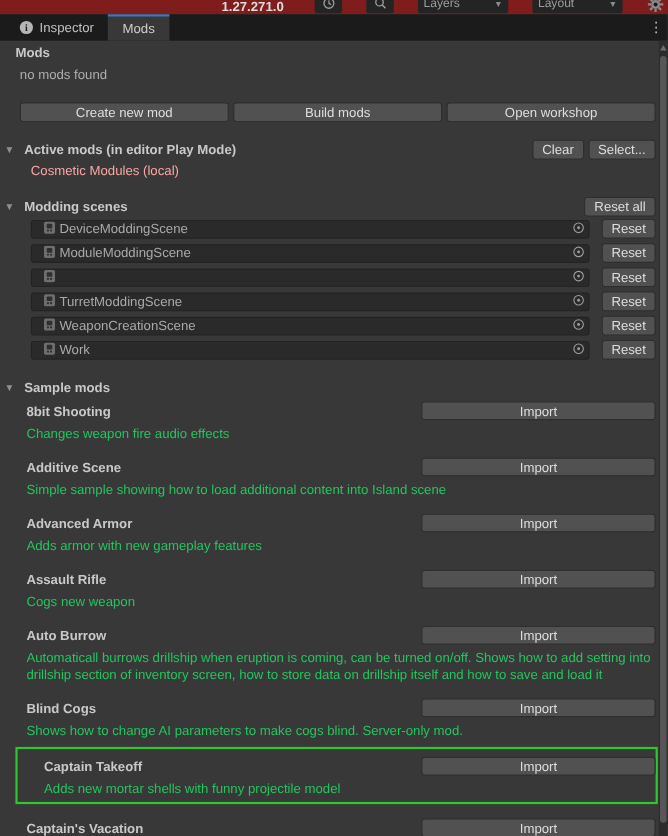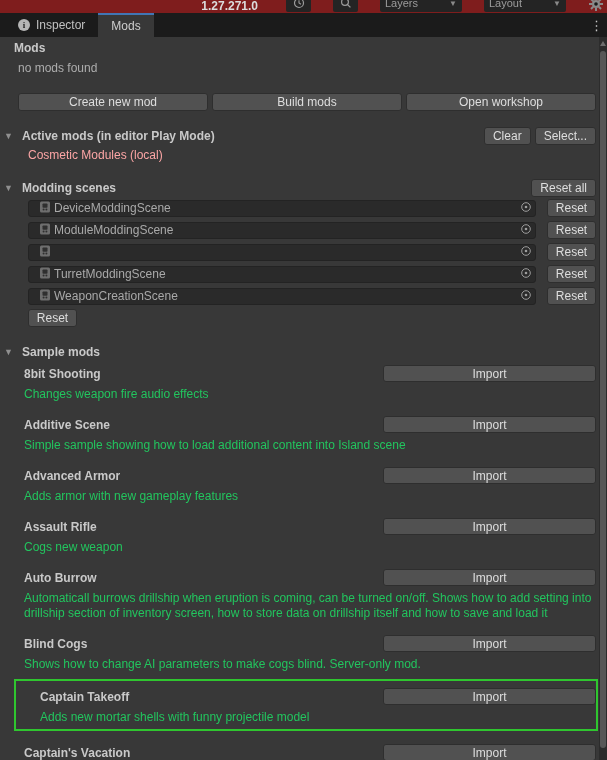--- a/index.html
+++ b/index.html
@@ -291,20 +291,37 @@
         <svg width="12" height="12" viewBox="0 0 12 12">
               <circle cx="6" cy="6" r="4.3" fill="none" stroke="#9e9e9e" stroke-width="1"></circle>
               <circle cx="6" cy="6" r="1.3" fill="#9e9e9e"></circle>
             </svg>
       </span>
     </div>
     <button class="btn reset-btn">Reset</button>
   </div>
 
   <div class="scene-row">
+    <div class="obj-field">
+      <span>
+        <svg width="12" height="12" viewBox="0 0 12 12">
+              <rect x="1" y="0.5" width="10" height="11" rx="1.5" fill="#6e6e6e"></rect>
+              <rect x="3.5" y="2.5" width="5" height="4.2" rx="0.8" fill="#2f2f2f"></rect>
+              <circle cx="4.6" cy="8.6" r="1" fill="#2f2f2f"></circle>
+              <circle cx="7.4" cy="8.6" r="1" fill="#2f2f2f"></circle>
+            </svg>
+      </span>
+      <span class="scene-name">Work</span>
+      <span class="picker">
+        <svg width="12" height="12" viewBox="0 0 12 12">
+              <circle cx="6" cy="6" r="4.3" fill="none" stroke="#9e9e9e" stroke-width="1"></circle>
+              <circle cx="6" cy="6" r="1.3" fill="#9e9e9e"></circle>
+            </svg>
+      </span>
+    </div>
     <button class="btn reset-btn">Reset</button>
   </div>
 </div>
 
   <div class="section-header">
     <span class="foldout">▼</span>
     <span class="section-title">Sample mods</span>
   </div>
   <div class="mod-list">
   <div class="mod-entry">

